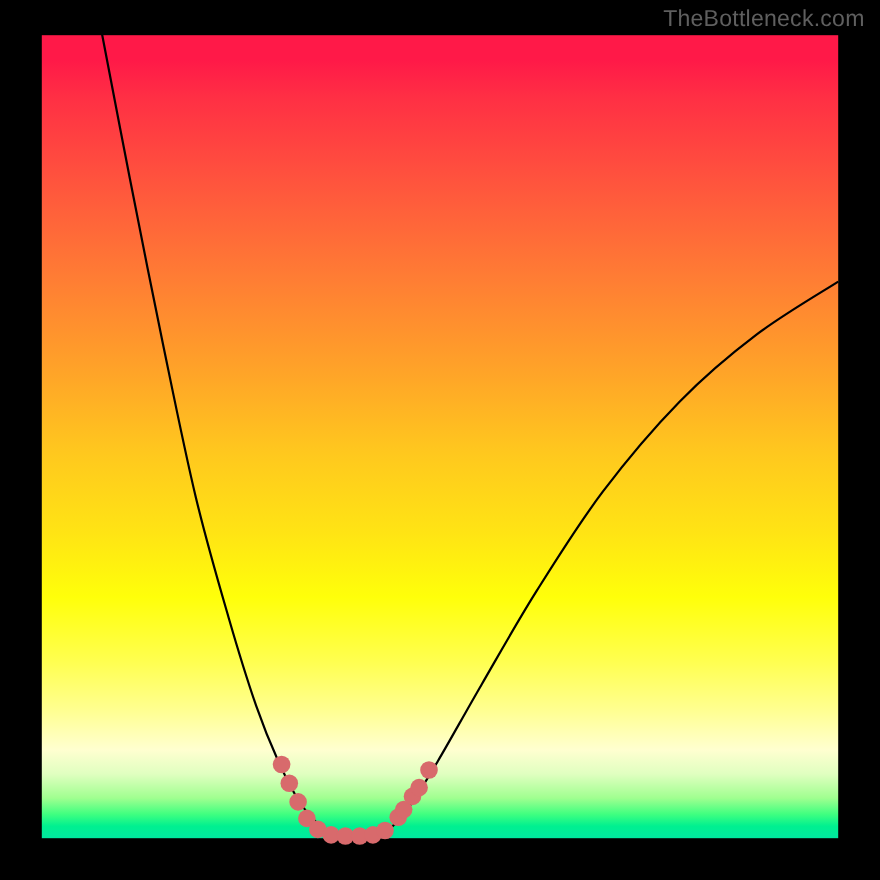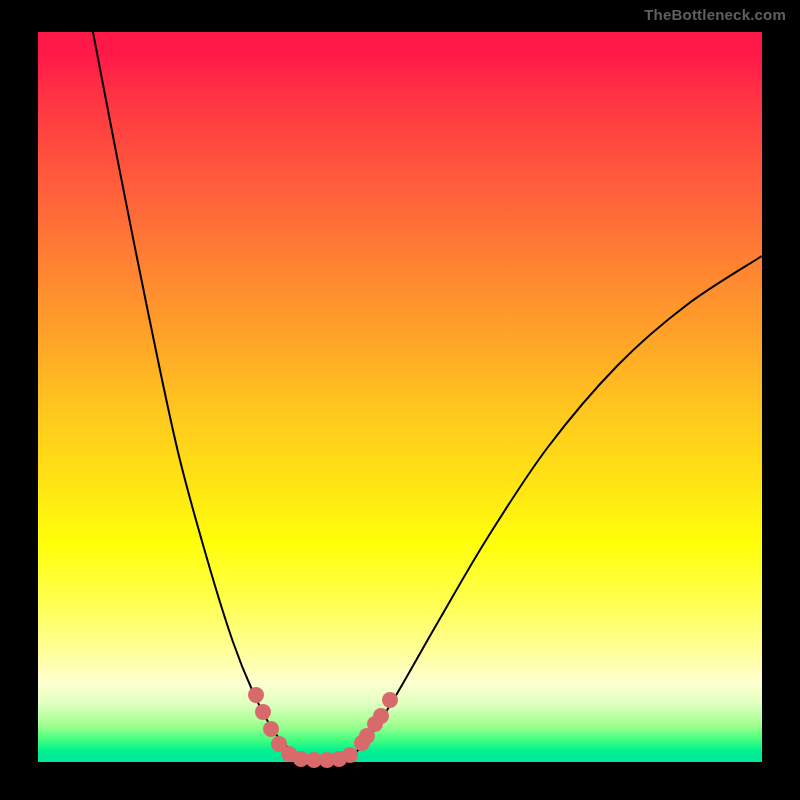--- a/index.html
+++ b/index.html
@@ -42,22 +42,22 @@
       #40ff80 97%,
       #00f090 98.5%,
       #00e8a0 100%
     );
   }
   .watermark {
     position: absolute;
     top: 6px;
     right: 14px;
     font-family: Arial, Helvetica, sans-serif;
-    font-size: 15px;
-    font-weight: 700;
+    font-size: 21px;
+    font-weight: 400;
     color: #5f5f5f;
     letter-spacing: 0.2px;
   }
   svg.curve {
     position: absolute;
     left: 0;
     top: 0;
     width: 724px;
     height: 730px;
     overflow: visible;

